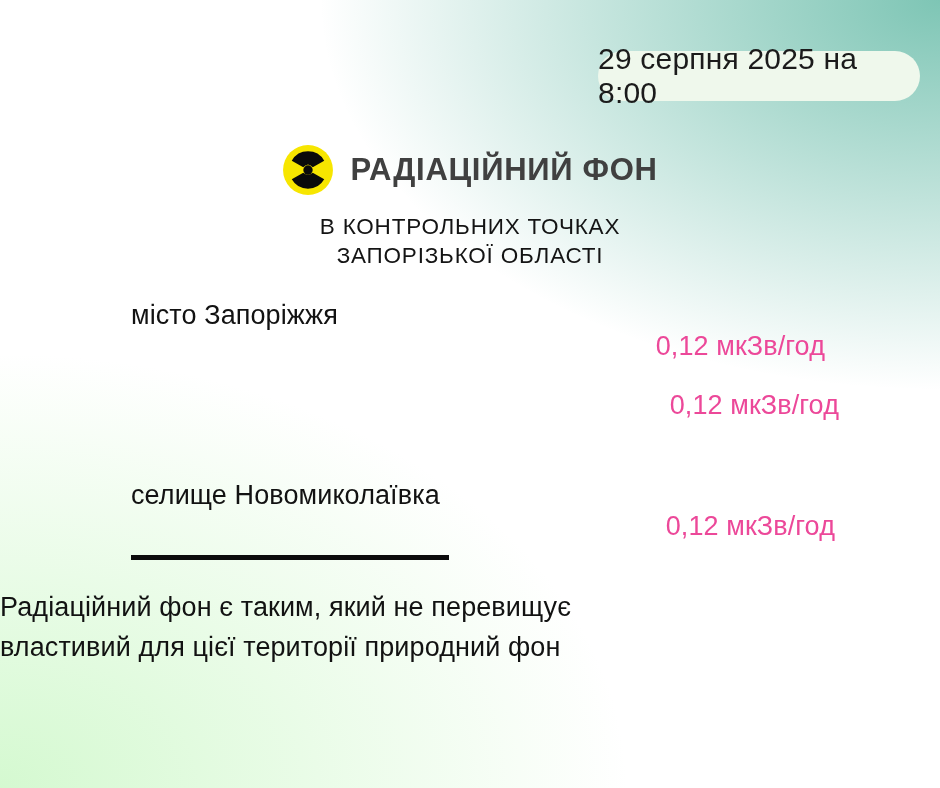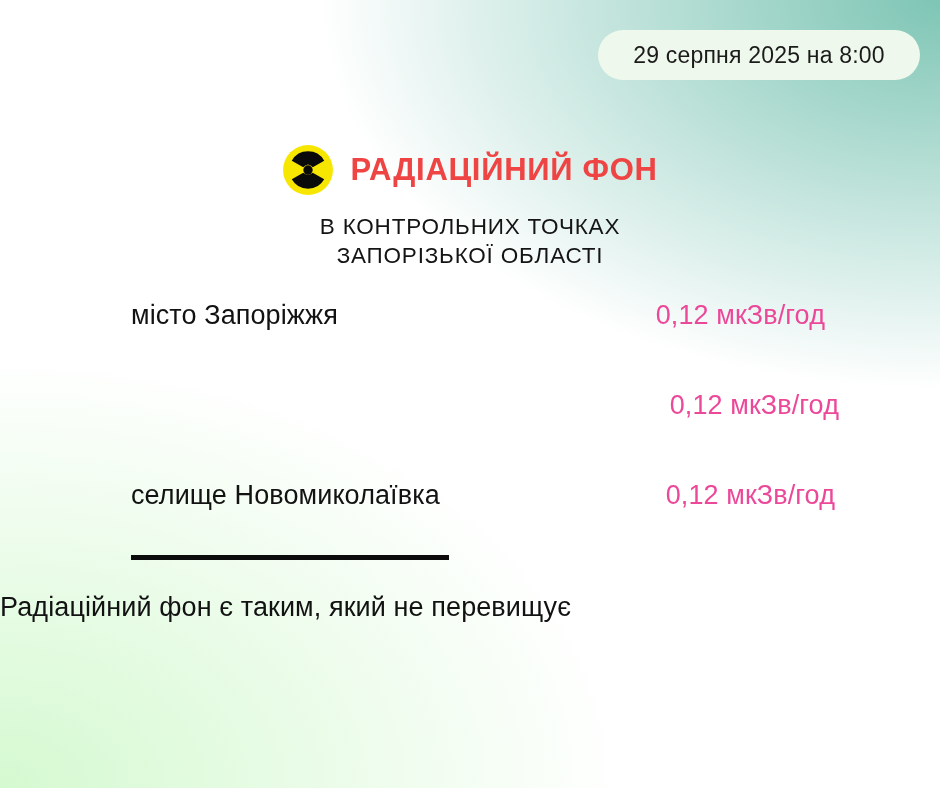--- a/index.html
+++ b/index.html
@@ -78,30 +78,30 @@
     font-weight: bold;
     letter-spacing: 0.5px;
     line-height: 1.05;
     margin-top: 2px;
   }
 
   
   .date-pill {
     position: absolute;
     right: 20px;
-    top: 30px;
+    top: 51px;
     width: 322px;
     height: 50px;
     background: #eff8ec;
     border-radius: 999px;
     display: flex;
     align-items: center;
     justify-content: center;
     color: #1b1b1b;
-    font-size: 23px;
+    font-size: 30px;
     letter-spacing: 0.2px;
   }
 
   
   .title-block {
     position: absolute;
     left: 0;
     right: 0;
     top: 144px;
     text-align: center;
@@ -110,21 +110,21 @@
   .title-row {
     display: flex;
     align-items: center;
     justify-content: center;
     gap: 16px;
   }
 
   .rad-icon { width: 52px; height: 52px; display: block; flex: none; }
 
   .title-main {
-    color: #ef4444;
+    color: #404040;
     font-size: 31px;
     font-weight: bold;
     letter-spacing: 0.7px;
     white-space: nowrap;
   }
 
   .title-sub {
     color: #141414;
     font-size: 22.5px;
     letter-spacing: 0.8px;
@@ -137,20 +137,21 @@
     position: absolute;
     left: 131px;
     top: 300px;
     width: 740px;
   }
 
   .row {
     display: flex;
     align-items: baseline;
     height: 90px;
+    flex-direction: column;
   }
 
   .row-label {
     color: #121212;
     font-size: 27px;
     letter-spacing: 0.1px;
     white-space: nowrap;
   }
 
   .row-value {
@@ -247,15 +248,16 @@
     <div class="row row-3">
       <span class="row-label">селище Новомиколаївка</span>
       <span class="row-value">0,12 мкЗв/год</span>
     </div>
   </div>
 
   <div class="divider"></div>
 
   <div class="note">
     <span class="note-line">Радіаційний фон є таким, який не перевищує</span>
+    <span class="note-line">властивий для цієї території природний фон</span>
   </div>
 
 </div>
 
 </body></html>

